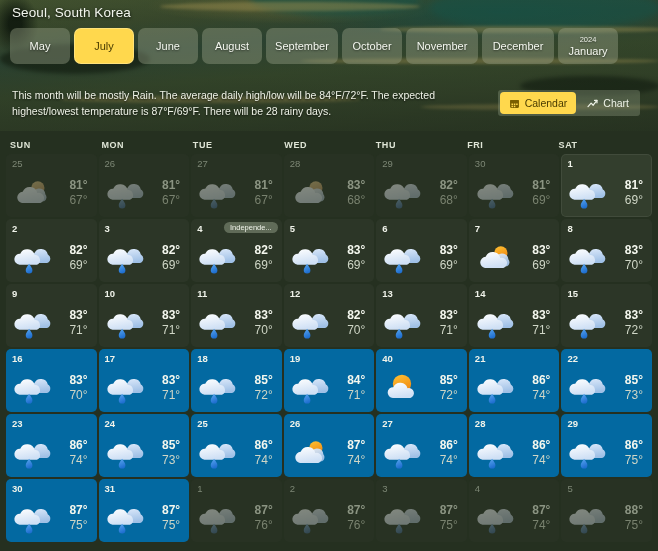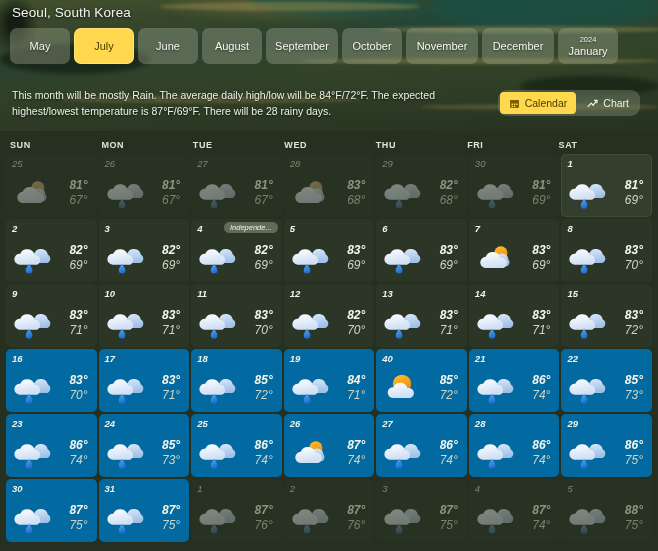--- a/index.html
+++ b/index.html
@@ -56,21 +56,21 @@
   .summary {
     position: absolute; left: 0; top: 75px; width: 658px; height: 56px; z-index: 5;
     display: flex; align-items: center; padding: 0 12px;
   }
   .summary-text {
     flex: 1; font-size: 10.5px; line-height: 16px; color: #eef2e6; max-width: 430px;
     text-shadow: 0 1px 2px rgba(0,0,0,.7);
   }
   .view-toggle {
     display: flex; gap: 2px; background: rgba(140,152,126,.38);
-    border-radius: 9px; padding: 2px; margin-left: auto; margin-right: 6px;
+    border-radius: 3px; padding: 2px; margin-left: auto; margin-right: 6px;
   }
   .view-btn {
     display: flex; align-items: center; gap: 5px; height: 22px; padding: 0 9px;
     border-radius: 4px; font-size: 10.5px; color: #eef2e6; cursor: pointer; white-space: nowrap;
   }
   .view-btn.active { background: #ffd84d; color: #4a3c00; }
   .view-btn svg { display: block; }
 
   
   .calendar {
@@ -78,21 +78,21 @@
     background: #253020; padding: 4px 6px 6px 6px; z-index: 4;
   }
   .dow-row { display: grid; grid-template-columns: repeat(7, 1fr); padding: 5px 2px 4px 4px; }
   .dow { font-size: 9px; font-weight: bold; color: #dfe5d6; letter-spacing: .6px; }
 
   .weeks { display: flex; flex-direction: column; gap: 2px; }
   .week { display: grid; grid-template-columns: repeat(7, 1fr); gap: 2px; }
 
   .day {
     position: relative; height: 63px; border-radius: 5px;
-    background: #2c3627; padding: 4px 6px 0 6px; overflow: hidden; font-style: italic;
+    background: #2c3627; padding: 4px 6px 0 6px; overflow: hidden;
   }
   .day.other { background: #29332401; background-color: rgba(44,54,39,.45); }
   .day.today { background: #333e2d; box-shadow: 0 0 0 1px rgba(255,255,255,.07) inset; }
   .day.dark { background: #0369a1; }
 
   .day-num { font-size: 9.5px; font-weight: bold; color: #f0f3ea; line-height: 12px; }
   .day.other .day-num { color: #7d8775; font-weight: normal; }
 
   .holiday {
     position: absolute; right: 4px; top: 3px; max-width: 58px;

